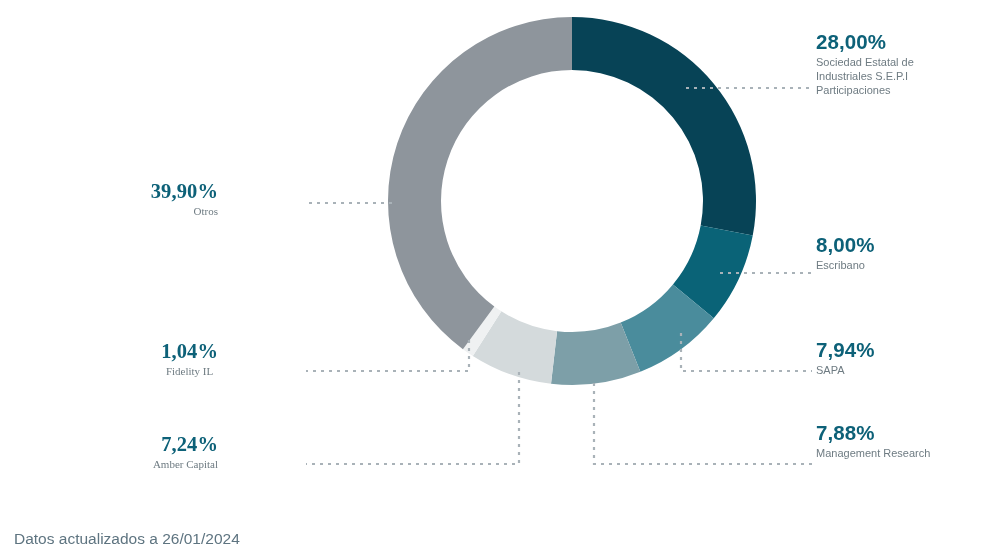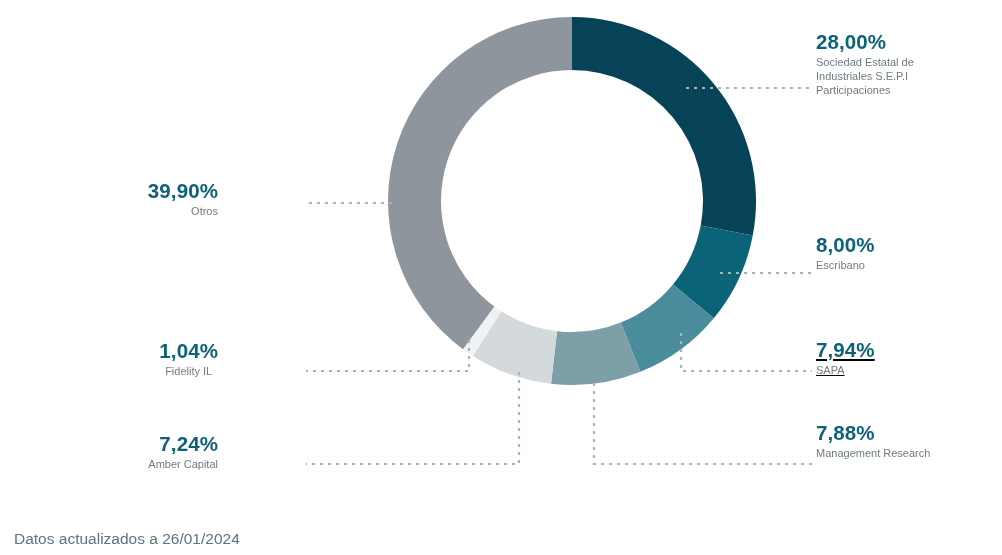--- a/index.html
+++ b/index.html
@@ -44,26 +44,26 @@
     letter-spacing: 0.1px;
     white-space: nowrap;
   }
   .callout .name {
     font-size: 11px;
     font-weight: normal;
     color: #6e7b82;
     white-space: nowrap;
   }
   .callout.right { text-align: left; }
-  .callout.left  { text-align: right; }
+  .callout.left  { text-align: right; font-family: Liberation Serif, serif; }
 
   
   #callout-sepi        { left: 816px; top: 29px; }
   #callout-escribano   { left: 816px; top: 232px; }
-  #callout-sapa        { left: 816px; top: 337px; text-decoration: underline; }
+  #callout-sapa        { left: 816px; top: 337px; }
   #callout-fidelity-mr { left: 816px; top: 420px; }
 
   #callout-otros       { right: 702px; top: 178px; }
   #callout-fidelity-il { right: 702px; top: 338px; text-align: center; }
   #callout-amber       { right: 702px; top: 431px; }
 
   
   #footnote {
     position: absolute;
     left: 14px;

